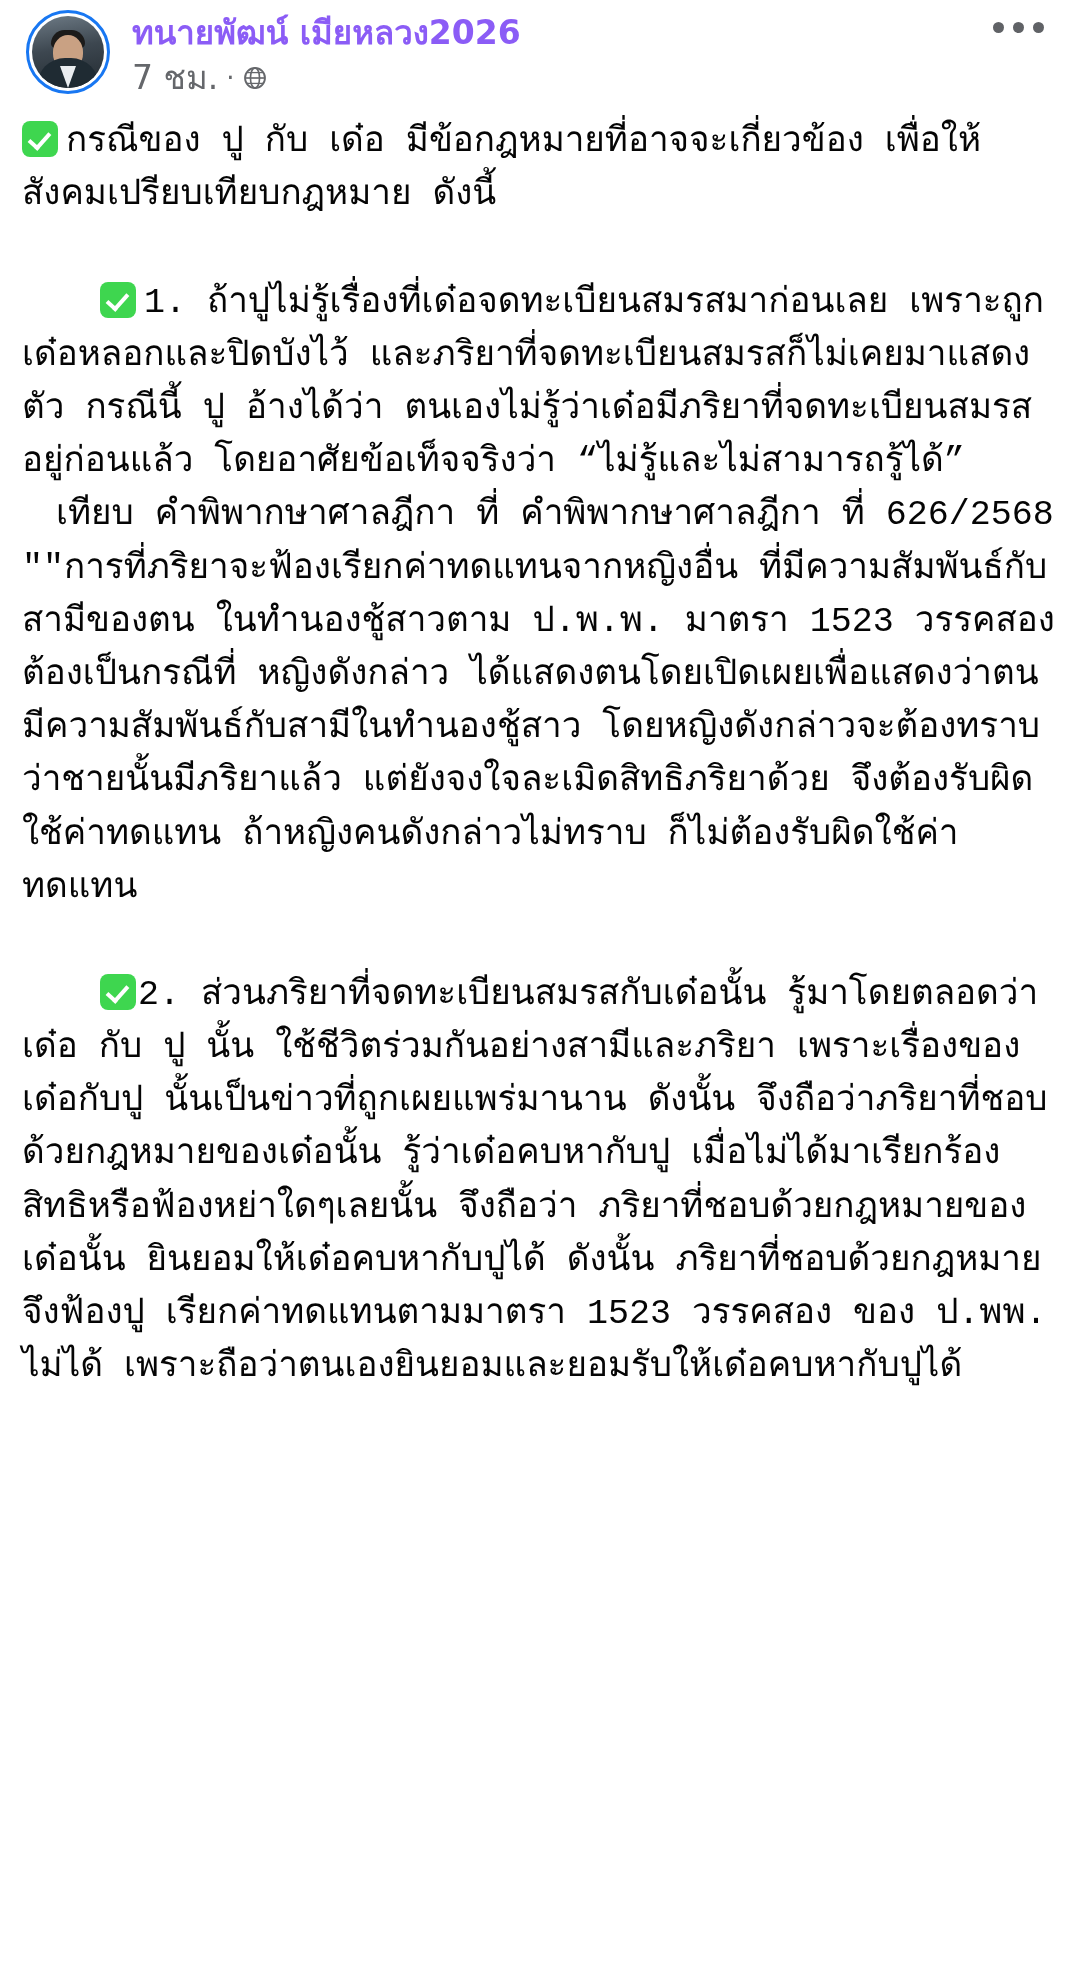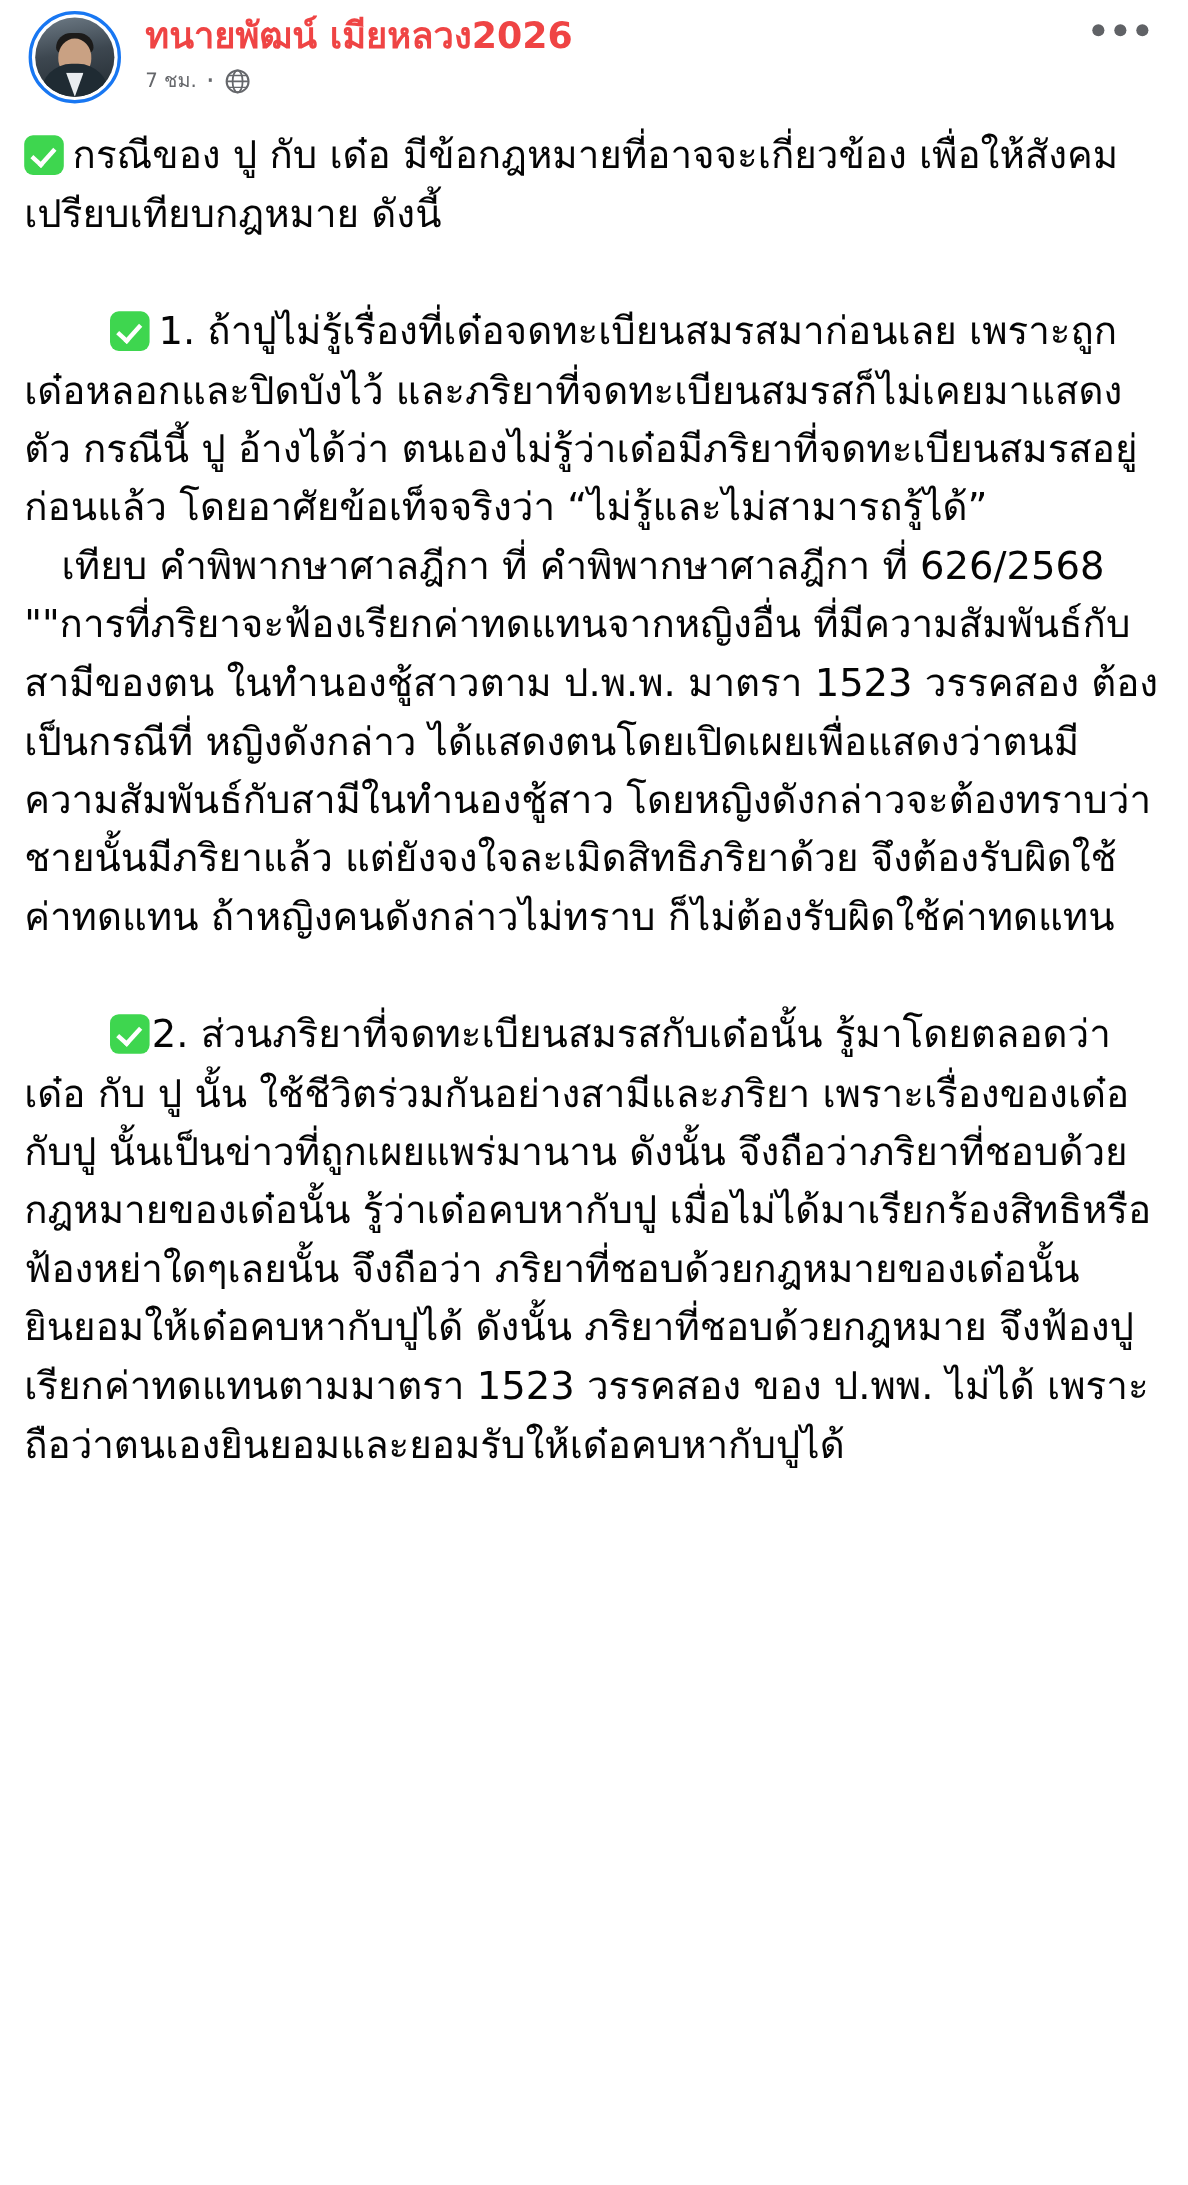--- a/index.html
+++ b/index.html
@@ -93,31 +93,31 @@
     display: flex;
     flex-direction: column;
     justify-content: center;
     padding-top: 2px;
     min-width: 0;
   }
   .author-name {
     font-size: 33px;
     font-weight: 700;
     line-height: 1.25;
-    color: #ef4444;
+    color: #8b5cf6;
     white-space: nowrap;
   }
   .meta-row {
     display: flex;
     align-items: center;
     margin-top: 8px;
     gap: 8px;
   }
   .meta-time {
-    font-size: 18px;
+    font-size: 33px;
     color: #65676b;
     line-height: 1;
   }
   .meta-dot {
     font-size: 26px;
     color: #65676b;
     line-height: 1;
   }
   .globe-icon {
     display: inline-block;
@@ -144,20 +144,21 @@
   .post-body {
     padding: 16px 22px 30px 22px;
     box-sizing: border-box;
   }
   .para {
     font-size: 35px;
     line-height: 1.52;
     color: #050505;
     margin: 0 0 0 0;
     word-wrap: break-word;
+    font-family: Liberation Mono, monospace;
   }
   .para.indent {
     text-indent: 78px;
   }
   .para.indent-sm {
     text-indent: 34px;
   }
   .spacer {
     height: 54px;
   }

